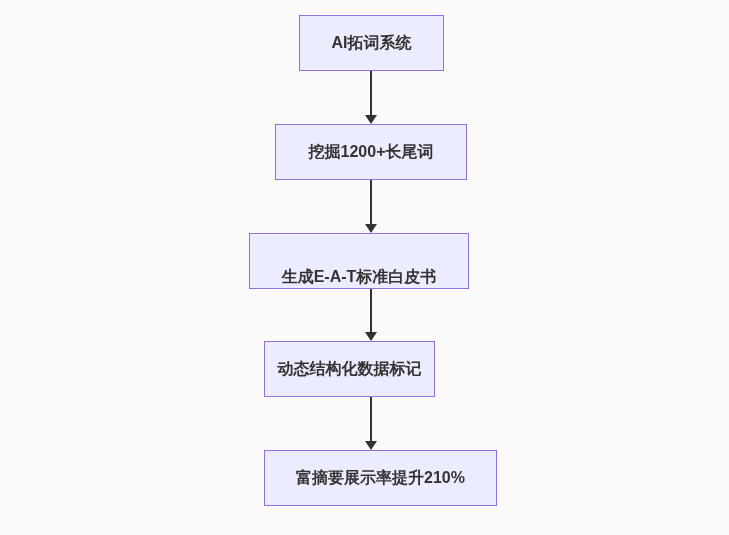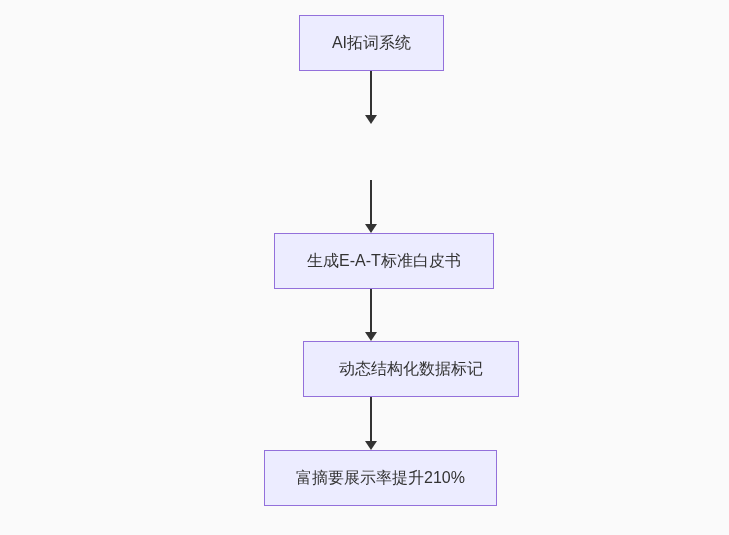--- a/index.html
+++ b/index.html
@@ -8,38 +8,39 @@
     height: 535px;
     background: #fafafa;
     font-family: "Liberation Sans", "DejaVu Sans", sans-serif;
     overflow: hidden;
   }
   .canvas {
     position: relative;
     width: 729px;
     height: 535px;
     background: #fafafa;
+    font-weight: bold;
   }
   .node {
     position: absolute;
     height: 56px;
     background: #ECECFF;
     border: 1px solid #9370DB;
     display: flex;
     align-items: center;
     justify-content: center;
     font-size: 16px;
     color: #333333;
     white-space: nowrap;
     text-align: center;
   }
   .node-1 { left: 299px; top: 15px;  width: 145px; }
   .node-2 { left: 275px; top: 124px; width: 192px; }
-  .node-3 { left: 274px; top: 233px; width: 220px; }
-  .node-4 { left: 264px; top: 341px; width: 216px; margin-left: 39px; }
+  .node-3 { left: 249px; top: 233px; width: 220px; align-items: flex-end; }
+  .node-4 { left: 264px; top: 341px; width: 171px; }
   .node-5 { left: 264px; top: 450px; width: 233px; }
 
   .edge {
     position: absolute;
     left: 365px;
     width: 12px;
   }
   .edge-1 { top: 71px;  height: 53px; }
   .edge-2 { top: 180px; height: 53px; }
   .edge-3 { top: 289px; height: 52px; }
@@ -71,20 +72,23 @@
 
   <div class="node node-1">
     <span>AI拓词系统</span>
   </div>
 
   <div class="edge edge-1">
     <div class="line"></div>
     <div class="head"></div>
   </div>
 
+  <div class="node node-2">
+    <span>挖掘1200+长尾词</span>
+  </div>
 
   <div class="edge edge-2">
     <div class="line"></div>
     <div class="head"></div>
   </div>
 
   <div class="node node-3">
     <span>生成E-A-T标准白皮书</span>
   </div>
 

